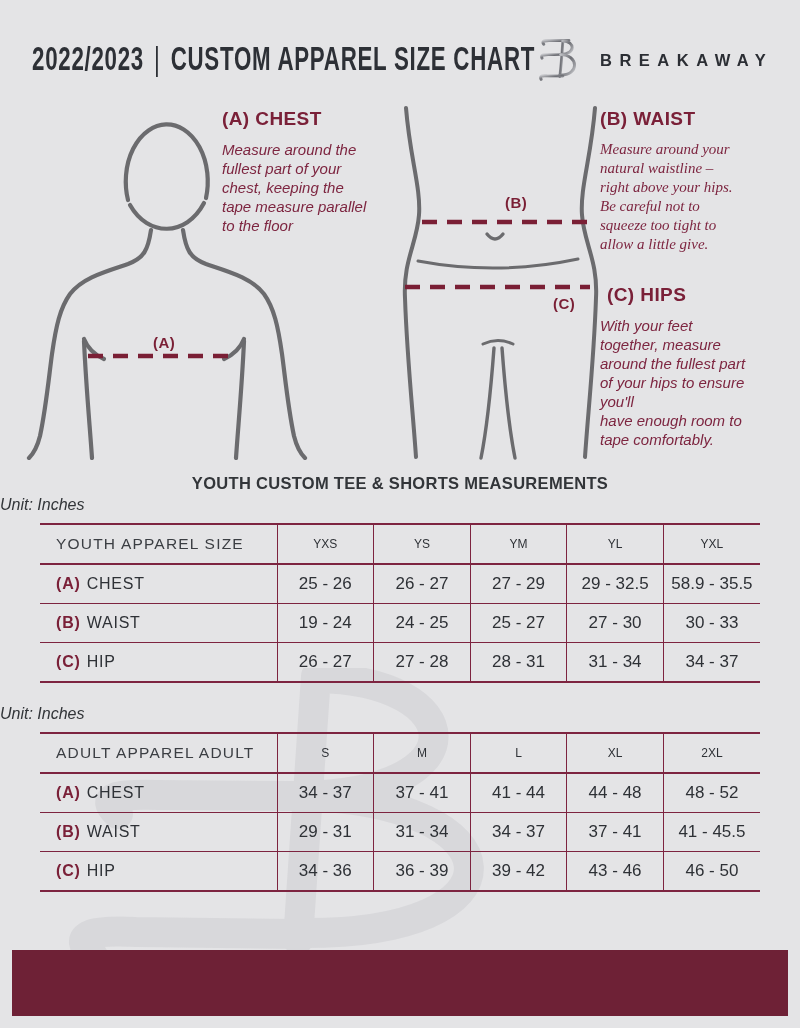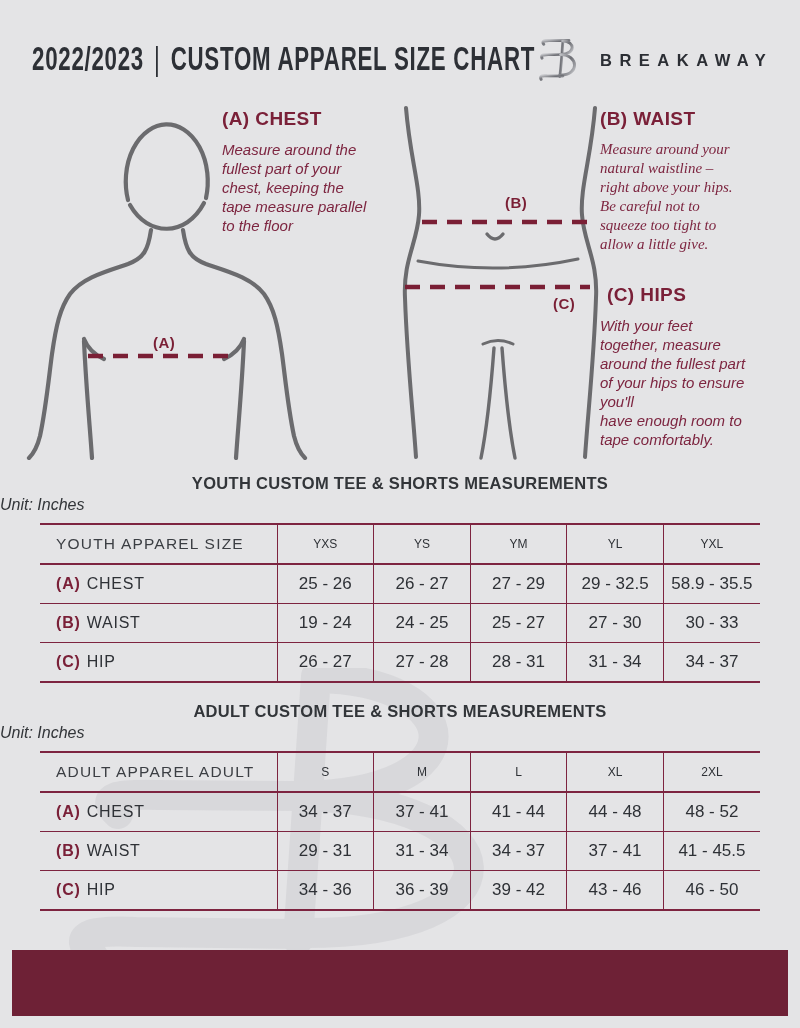--- a/index.html
+++ b/index.html
@@ -225,21 +225,20 @@
           <td>27 - 28</td>
           <td>28 - 31</td>
           <td>31 - 34</td>
           <td>34 - 37</td>
         </tr>
       </tbody>
     </table>
   </section>
 
   <section class="size-section sec-adult">
-    <div class="tbl-title">ADULT CUSTOM TEE &amp; SHORTS MEASUREMENTS</div>
     <div class="tbl-subtitle">Unit: Inches</div>
     <table class="size">
       <colgroup>
           <col class="c0">
           <col>
           <col>
           <col>
           <col>
           <col>
         </colgroup>

